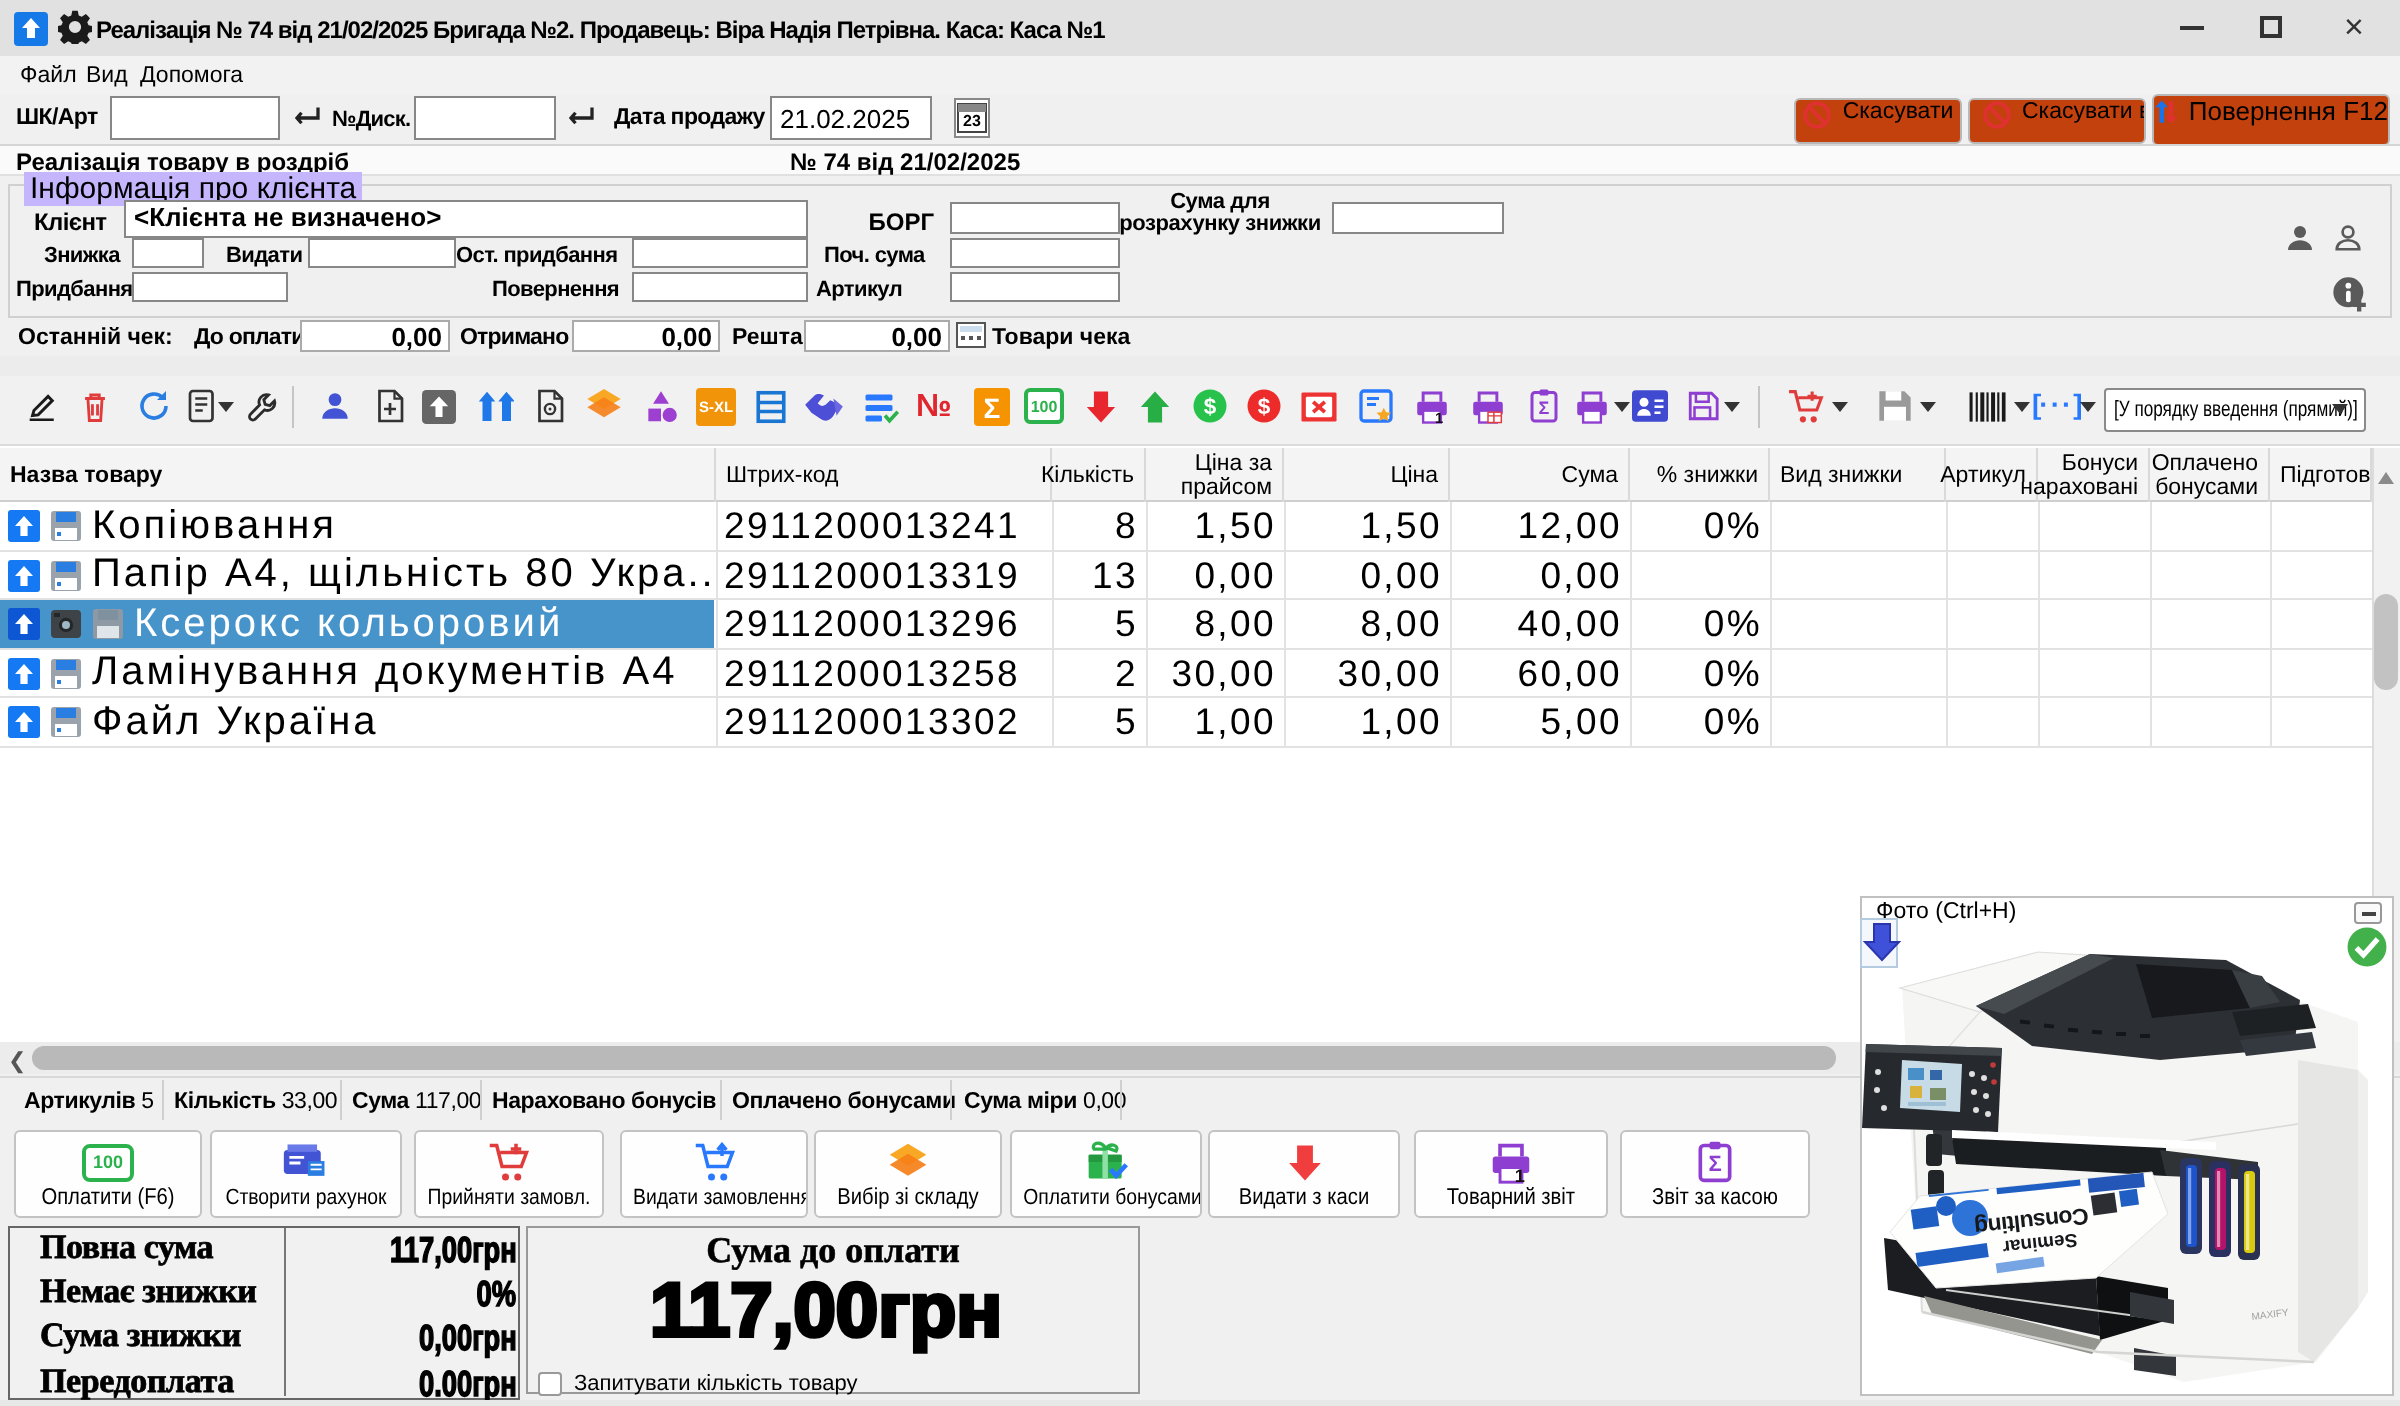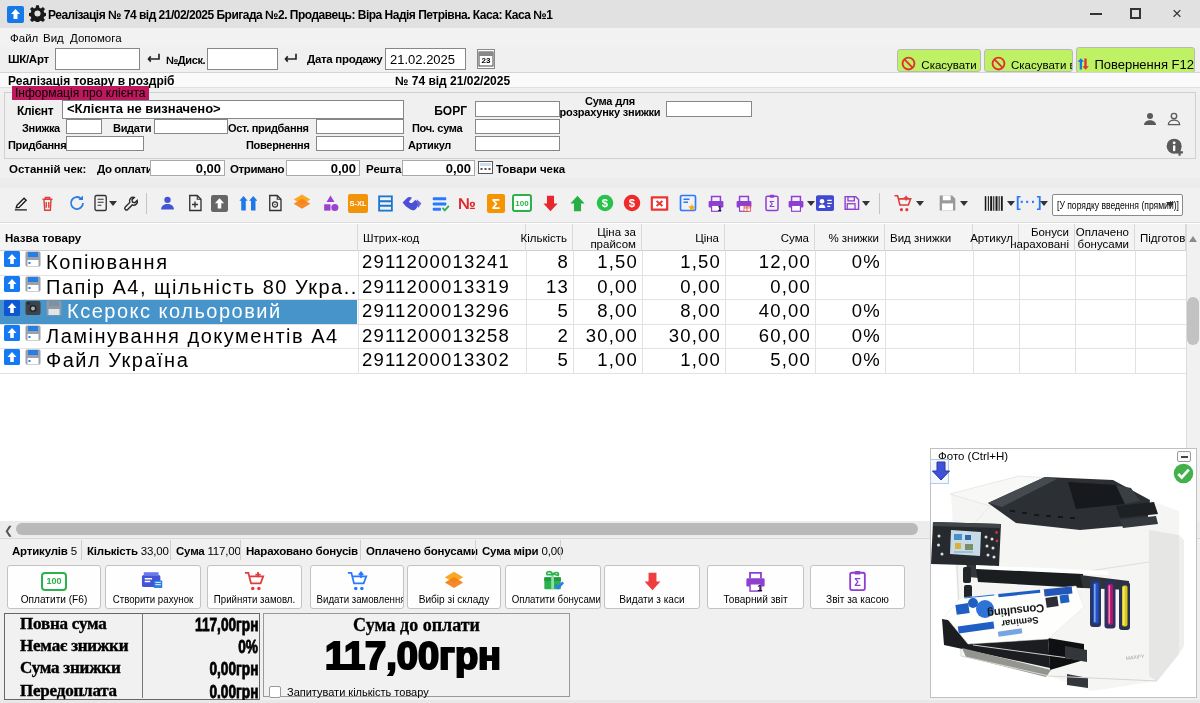--- a/index.html
+++ b/index.html
@@ -1,21 +1,21 @@
 <!DOCTYPE html>
 <html><head>
 <meta charset="utf-8">
 <style>
 *{margin:0;padding:0;box-sizing:border-box}
 html,body{width:1200px;height:703px;overflow:hidden}
 body{position:relative;font-family:"Liberation Sans",sans-serif;background:#f0f0f0;color:#000}
 .abs{position:absolute}
 .b{font-weight:bold}
 .inp{position:absolute;background:#fff;border:1px solid #878787;font-size:13px}
-.btn{position:absolute;background:#bef264;border:1px solid #b8b8b8;border-radius:3px;display:flex;align-items:flex-end;justify-content:center;font-size:11.5px}
+.btn{position:absolute;background:#c2410c;border:1px solid #b8b8b8;border-radius:3px;display:flex;align-items:flex-start;justify-content:center;font-size:11.5px}
 svg{display:block}
 </style>
 </head>
 <body>
 
 <div class="abs" style="left:0;top:0;width:1200px;height:28px;background:#e1e1e1"></div>
 <div class="abs" style="left:7px;top:6px;width:17px;height:17px;background:#1579e8;border-radius:2px">
   <svg width="17" height="17" viewBox="0 0 17 17">
       <path d="M8.5 3 L13 8 L10.5 8 L10.5 13 L6.5 13 L6.5 8 L4 8 Z" fill="#fff"></path>
     </svg>
@@ -77,21 +77,21 @@
       <path d="M11 1 v10 h2.8 L9.5 15.5 5.5 11 H8 V1z" fill="#e03131" transform="translate(1.5,0)"></path>
     </svg>
     <span style="font-size:13px">Повернення F12</span>
 </div>
 
 <div class="abs" style="left:0;top:72px;width:1200px;height:16px;background:#fafafa;border-top:1px solid #d5d5d5;border-bottom:1px solid #e0e0e0"></div>
 <div class="abs b" style="left:8px;top:74px;font-size:12px">Реалізація товару в роздріб</div>
 <div class="abs b" style="left:395px;top:74px;font-size:12px">№ 74 від 21/02/2025</div>
 
 <div class="abs" style="left:4px;top:92px;width:1192px;height:67px;border:1px solid #d0d0d0"></div>
-<div class="abs" style="left:12px;top:86px;font-size:12px;background:#be185d;padding:0 3px">Інформація про клієнта</div>
+<div class="abs" style="left:12px;top:86px;font-size:15px;background:#c4b5fd;padding:0 3px">Інформація про клієнта</div>
 
 <div class="abs b" style="left:17px;top:104px;font-size:12px;letter-spacing:-0.3px">Клієнт</div>
 <div class="inp" style="left:62px;top:100px;width:342px;height:19px;font-weight:bold;font-size:13px;padding-left:4px;line-height:16px">&lt;Клієнта не визначено&gt;</div>
 <div class="abs b" style="right:733px;top:104px;font-size:12px">БОРГ</div>
 <div class="inp" style="left:475px;top:101px;width:85px;height:16px"></div>
 <div class="abs b" style="left:557px;top:96px;width:106px;font-size:11px;text-align:center;line-height:10.5px;letter-spacing:-0.2px">Сума для розрахунку знижки</div>
 <div class="inp" style="left:666px;top:101px;width:86px;height:16px"></div>
 
 <div class="abs b" style="left:22px;top:122px;font-size:11px;letter-spacing:-0.3px">Знижка</div>
 <div class="inp" style="left:66px;top:119px;width:36px;height:15px"></div>
@@ -370,21 +370,21 @@
 <div class="abs" style="left:1016px;top:194px;font-size:14px;font-weight:bold;color:#2979ff;letter-spacing:-1px">[<span style="letter-spacing:1px">···</span>]</div>
 <div class="abs" style="left:1040px;top:201px;border:4px solid transparent;border-top:5px solid #333"></div>
 <div class="abs" style="left:1052px;top:194px;width:131px;height:22px;background:#fff;border:1px solid #8a8a8a;border-radius:2px;font-size:11px;line-height:20px;padding-left:4px;white-space:nowrap;overflow:hidden"><span style="display:inline-block;transform:scaleX(0.78);transform-origin:left top;white-space:nowrap">[У порядку введення (прямий)]</span></div>
 <div class="abs" style="left:1166px;top:202px;border:4px solid transparent;border-top:5px solid #333"></div>
 
 <div class="abs" style="left:0;top:223px;width:1200px;height:298px;background:#fff"></div>
 <style>
 .th{position:absolute;top:224px;height:27px;font-size:11.5px;border-right:1px solid #d9d9d9;display:flex;align-items:center;padding:0 5px;line-height:12px}
 .thr{justify-content:flex-end;text-align:right}
 .row{position:absolute;left:0;width:1186px;height:24.5px;border-bottom:1px solid #e2e2e2}
-.cell{position:absolute;top:0;height:24px;font-size:18.5px;letter-spacing:1.2px;display:flex;align-items:flex-start;padding:0 4px;white-space:nowrap;overflow:hidden}
+.cell{position:absolute;top:0;height:24px;font-size:18.5px;letter-spacing:1.2px;display:flex;align-items:center;padding:0 4px;white-space:nowrap;overflow:hidden}
 .cname{font-size:20px !important;letter-spacing:1.5px !important}
 .cr{justify-content:flex-end}
 .vline{position:absolute;top:0;width:1px;height:24.5px;background:#e2e2e2}
 .ric{width:16px;height:16px;margin-right:5px;flex:none}
 </style>
 <div class="abs" style="left:0;top:224px;width:1186px;height:27px;background:#f4f4f4;border-bottom:1px solid #cfcfcf"></div>
 <div class="th b" style="left:0;width:358px">Назва товару</div>
 <div class="th" style="left:358px;width:168px">Штрих-код</div>
 <div class="th thr" style="left:526px;width:47px">Кількість</div>
 <div class="th thr" style="left:573px;width:69px">Ціна за прайсом</div>

